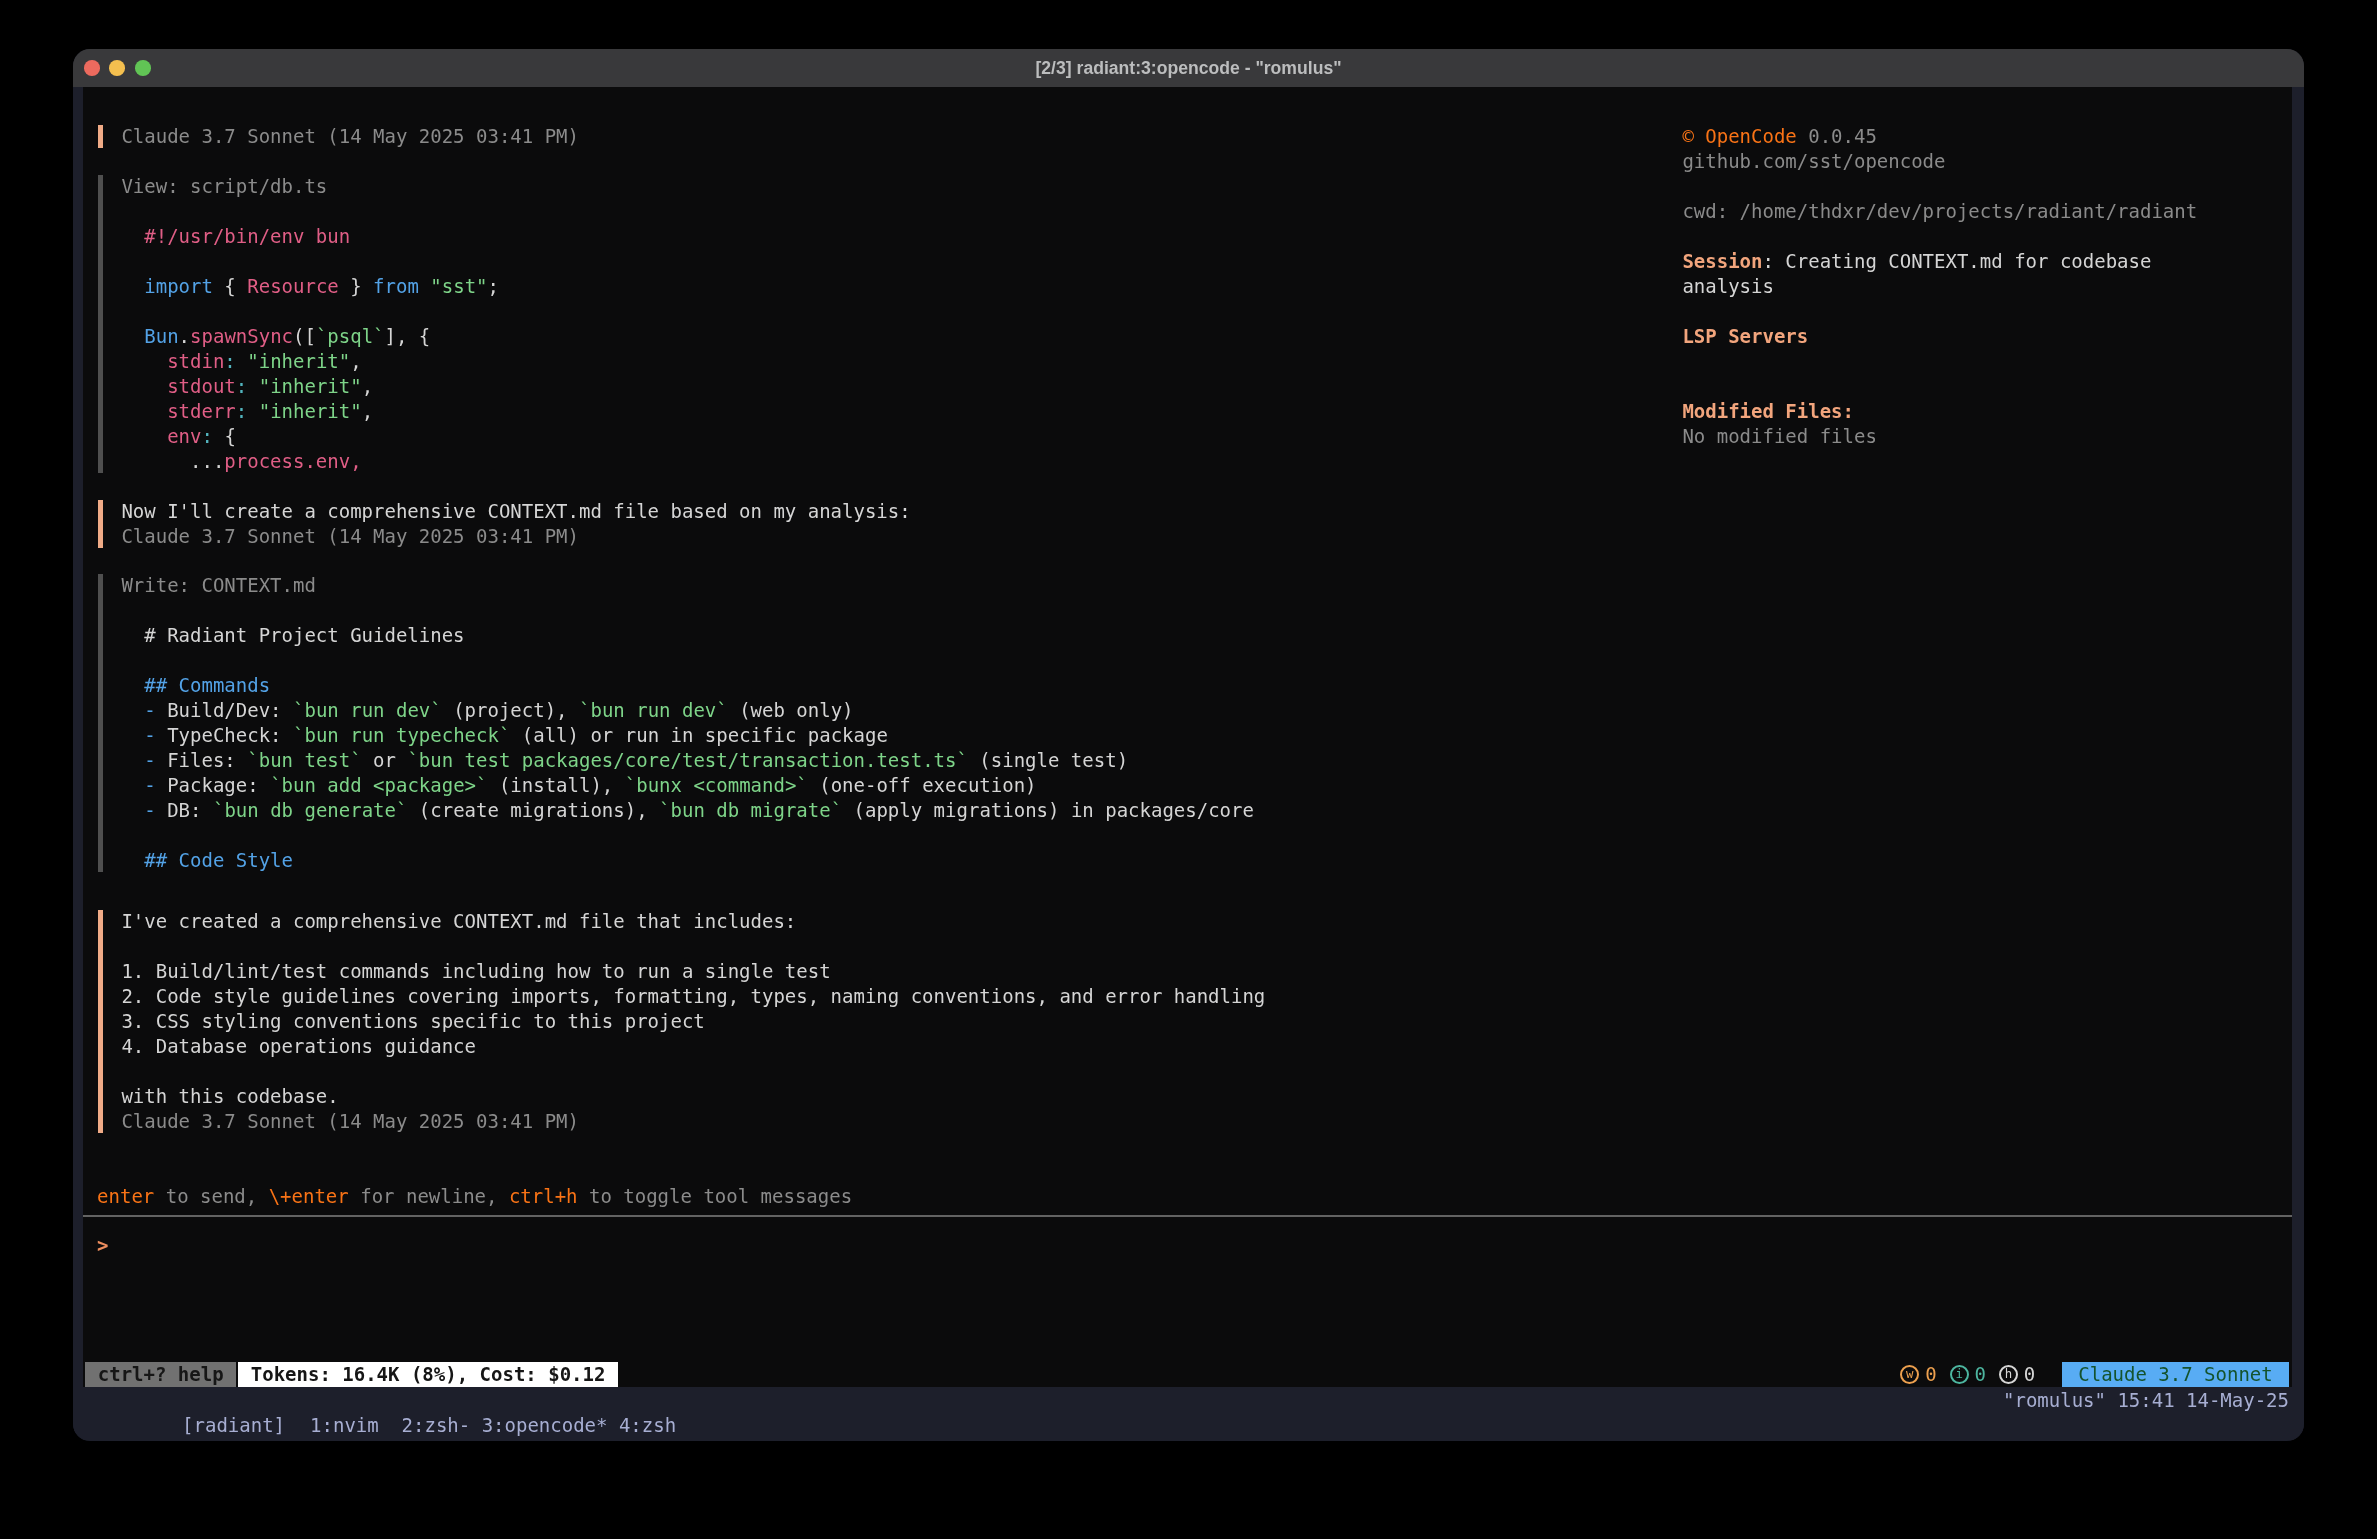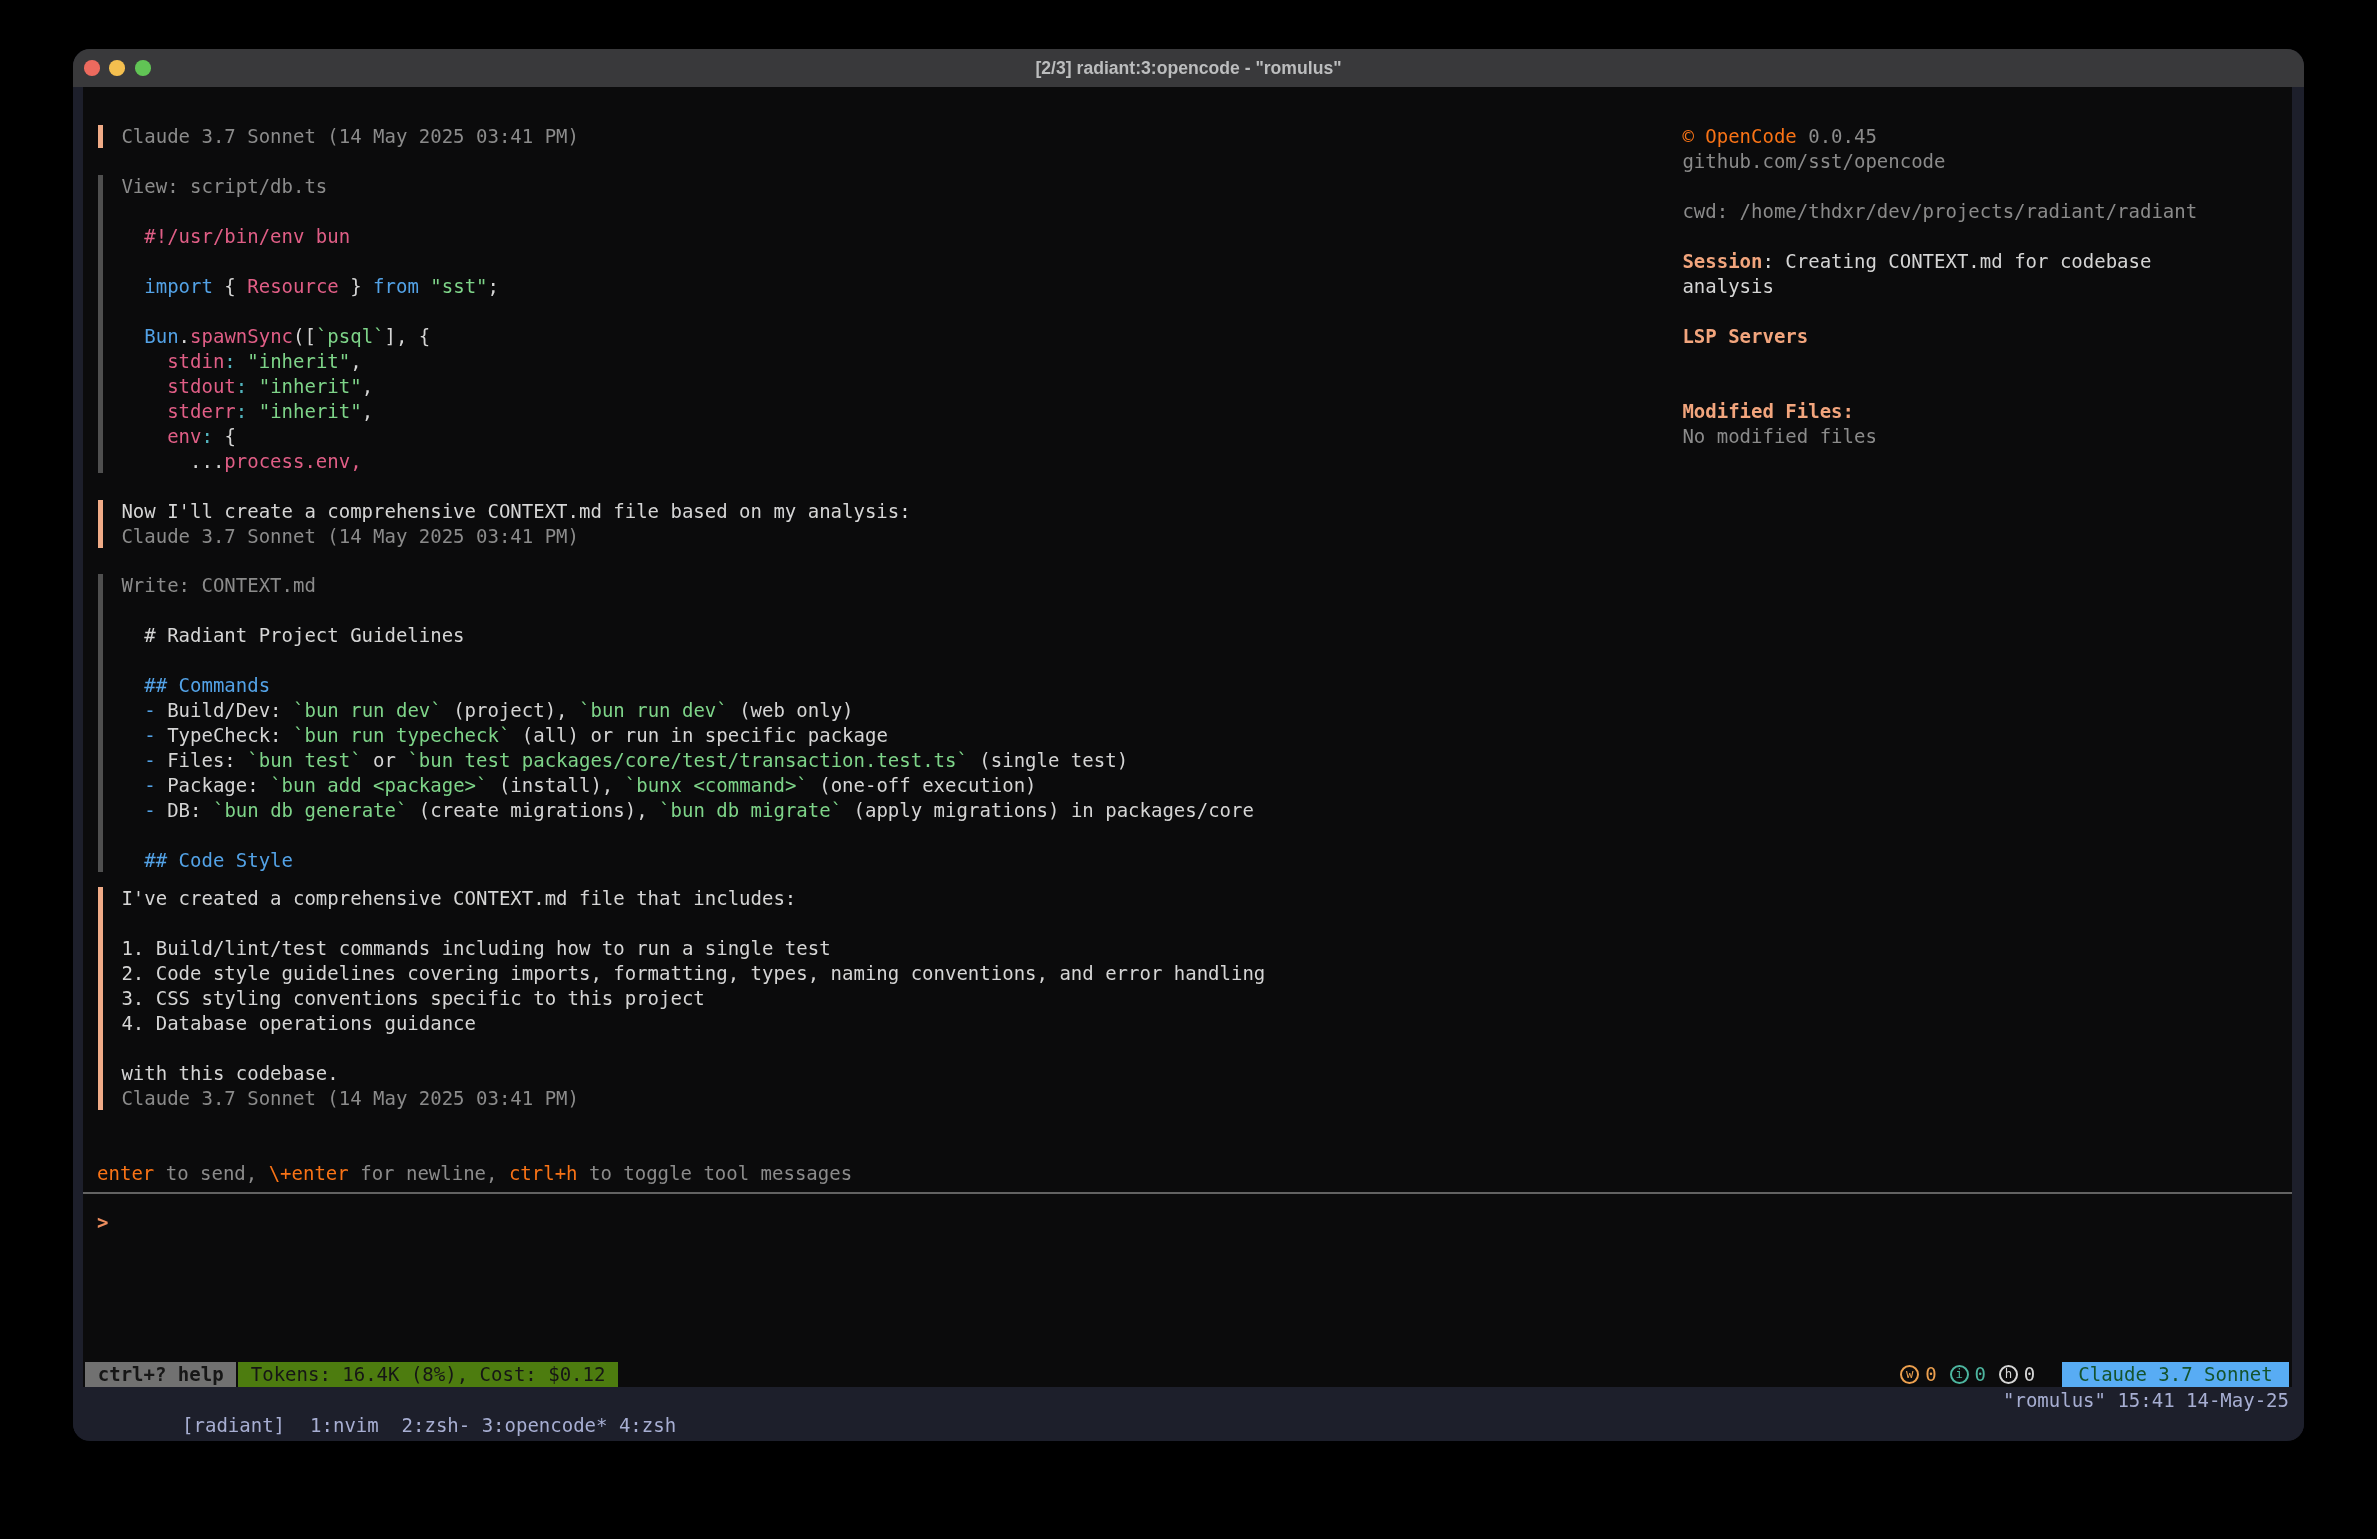--- a/index.html
+++ b/index.html
@@ -39,21 +39,21 @@
   #sidebar { position:absolute; left:1599px; top:37px; }
 
   #hints { margin-top:50px; margin-left:13.7px; }
   #input-sep { margin-top:5.9px; height:2px; background:#636363; }
   #prompt { margin-top:15.7px; margin-left:13.7px; color:#ec8d5e; font-weight:bold; }
 
   
   #statusbar { position:absolute; left:0; right:0; bottom:0; height:25px; font-size:19px; }
   .seg { position:absolute; top:0; height:25px; line-height:25px; padding:0 12.4px; color:#161616; white-space:pre; }
   #seg-help   { left:2px;  background:#717171; font-weight:bold; }
-  #seg-tokens { left:155px; background:#4d7c0f; }
+  #seg-tokens { left:155px; background:#ffffff;font-weight:bold; }
   #diag { position:absolute; right:257px; top:0; height:25px; display:flex; align-items:center; gap:13px; }
   .diag-item { display:flex; align-items:center; gap:5.9px; }
   .diag-circle { width:19px; height:19px; border-radius:50%; border:2px solid; display:flex;
                  align-items:center; justify-content:center; font-size:12.4px; line-height:1; }
   .diag-count { font-size:19px; line-height:25px; }
   .diag-orange .diag-circle { border-color:#eda04f; color:#eda04f; }
   .diag-orange .diag-count  { color:#eda04f; }
   .diag-teal .diag-circle { border-color:#4db6a0; color:#4db6a0; }
   .diag-teal .diag-count  { color:#4db6a0; }
   .diag-white .diag-circle { border-color:#d6d6d6; color:#d6d6d6; }
@@ -117,21 +117,21 @@
             <div class="ln"><span class="c-blue">  ## Commands</span></div>
             <div class="ln"><span class="c-plain">  </span><span class="c-blue">-</span><span class="c-plain"> Build/Dev: </span><span class="c-green">`bun run dev`</span><span class="c-plain"> (project), </span><span class="c-green">`bun run dev`</span><span class="c-plain"> (web only)</span></div>
             <div class="ln"><span class="c-plain">  </span><span class="c-blue">-</span><span class="c-plain"> TypeCheck: </span><span class="c-green">`bun run typecheck`</span><span class="c-plain"> (all) or run in specific package</span></div>
             <div class="ln"><span class="c-plain">  </span><span class="c-blue">-</span><span class="c-plain"> Files: </span><span class="c-green">`bun test`</span><span class="c-plain"> or </span><span class="c-green">`bun test packages/core/test/transaction.test.ts`</span><span class="c-plain"> (single test)</span></div>
             <div class="ln"><span class="c-plain">  </span><span class="c-blue">-</span><span class="c-plain"> Package: </span><span class="c-green">`bun add &lt;package&gt;`</span><span class="c-plain"> (install), </span><span class="c-green">`bunx &lt;command&gt;`</span><span class="c-plain"> (one-off execution)</span></div>
             <div class="ln"><span class="c-plain">  </span><span class="c-blue">-</span><span class="c-plain"> DB: </span><span class="c-green">`bun db generate`</span><span class="c-plain"> (create migrations), </span><span class="c-green">`bun db migrate`</span><span class="c-plain"> (apply migrations) in packages/core</span></div>
             <div class="ln">&nbsp;</div>
             <div class="ln"><span class="c-blue">  ## Code Style</span></div>
           </div>
 
-        <div class="block bar-orange" style="margin-top:13px">
+        <div class="block bar-orange" style="margin-top:36px">
             <div class="ln"><span class="c-plain">I've created a comprehensive CONTEXT.md file that includes:</span></div>
             <div class="ln">&nbsp;</div>
             <div class="ln"><span class="c-plain">1. Build/lint/test commands including how to run a single test</span></div>
             <div class="ln"><span class="c-plain">2. Code style guidelines covering imports, formatting, types, naming conventions, and error handling</span></div>
             <div class="ln"><span class="c-plain">3. CSS styling conventions specific to this project</span></div>
             <div class="ln"><span class="c-plain">4. Database operations guidance</span></div>
             <div class="ln">&nbsp;</div>
             <div class="ln"><span class="c-plain">with this codebase.</span></div>
             <div class="ln"><span class="c-gray">Claude 3.7 Sonnet (14 May 2025 03:41 PM)</span></div>
           </div>

